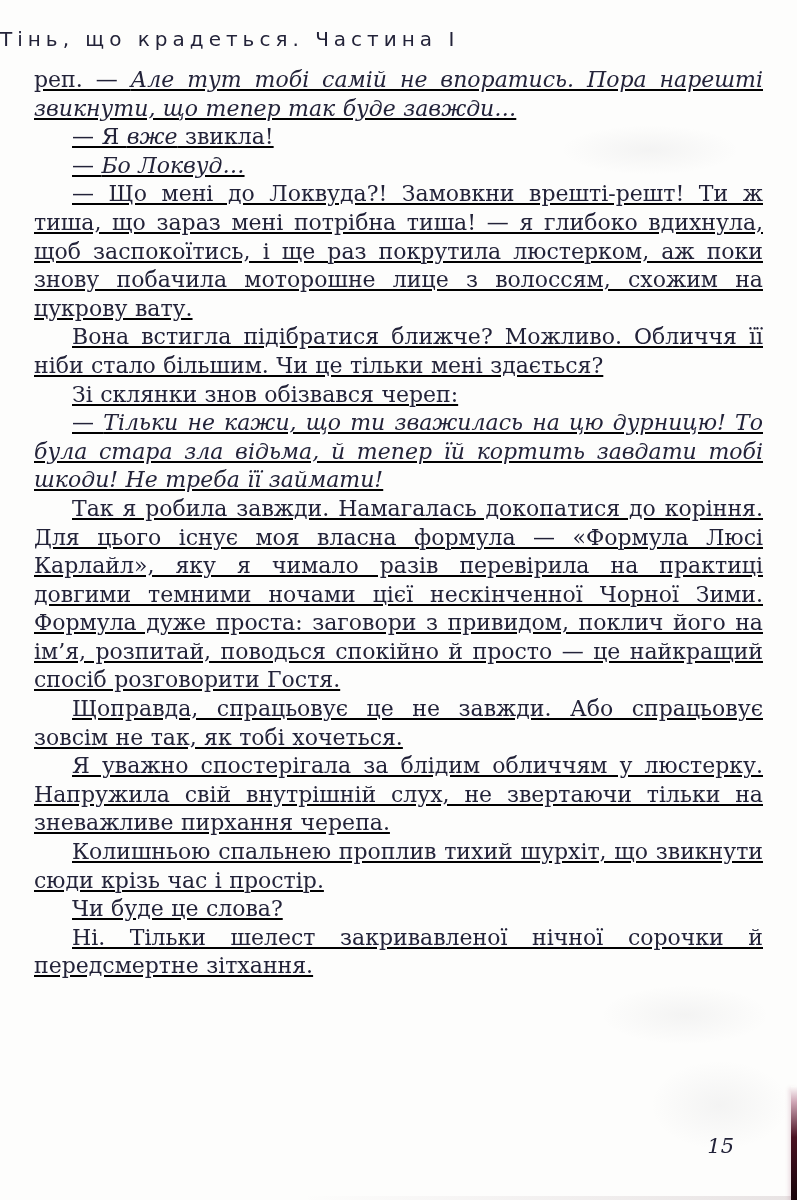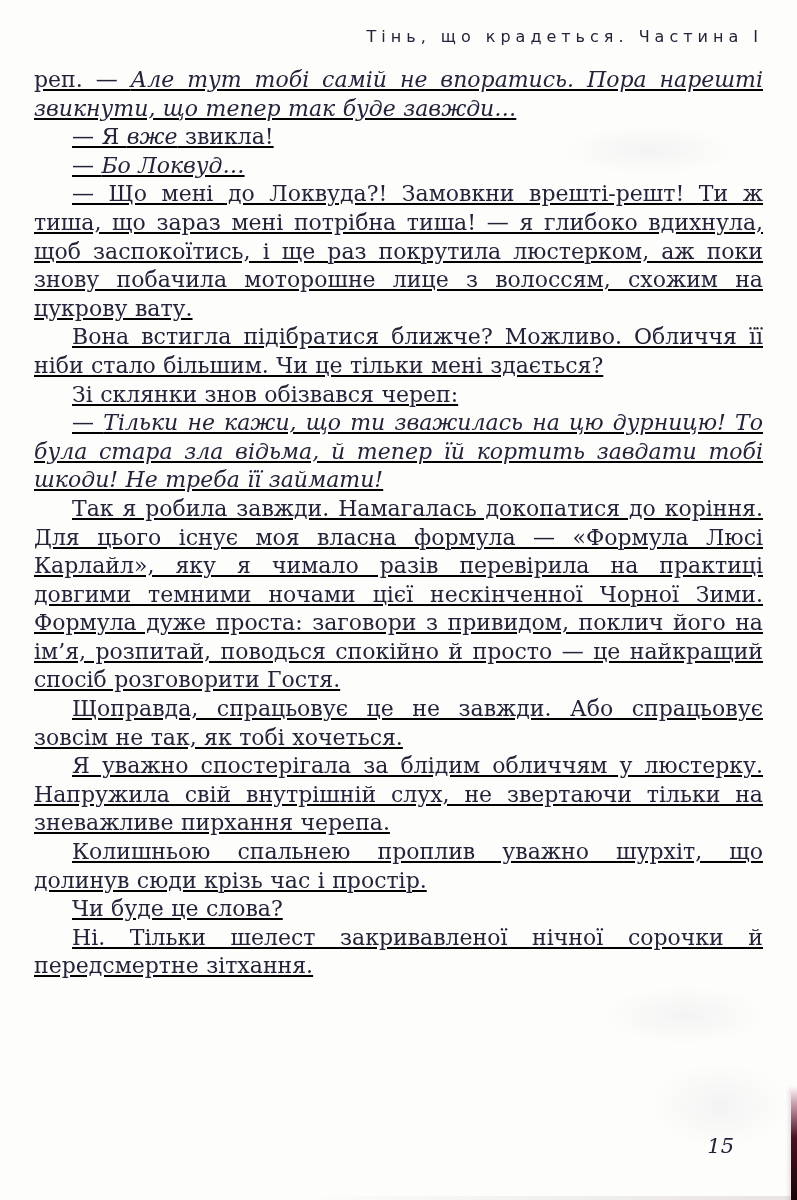--- a/index.html
+++ b/index.html
@@ -12,23 +12,23 @@
     background: var(--paper, #fdfdfc);
     overflow: hidden;
     font-family: "DejaVu Serif", "Liberation Serif", serif;
   }
   
   .running-header {
     position: absolute;
     top: 27px;
     left: 0;
     width: 763px;
-    text-align: right;
+    text-align: left;
     font-family: "DejaVu Sans", "Liberation Sans", sans-serif;
-    font-size: 16px;
+    font-size: 20px;
     letter-spacing: 5px;
     color: var(--ink, #232339);
     white-space: nowrap;
   }
   
   .text-block {
     position: absolute;
     top: 66px;
     left: 34px;
     width: 729px;
@@ -96,21 +96,21 @@
       <p class="para"><span>реп. — </span><span class="it">Але тут тобі самій не впоратись. Пора нарешті звикнути, що тепер так буде завжди…</span></p>
       <p class="para ind"><span>— Я </span><span class="it">вже</span><span> звикла!</span></p>
       <p class="para ind"><span>— </span><span class="it">Бо Локвуд…</span></p>
       <p class="para ind"><span>— Що мені до Локвуда?! Замовкни врешті-решт! Ти ж тиша, що зараз мені потрібна тиша! — я глибоко вдихнула, щоб заспокоїтись, і ще раз покрутила люстерком, аж поки знову побачила моторошне лице з волоссям, схожим на цукрову вату.</span></p>
       <p class="para ind"><span>Вона встигла підібратися ближче? Можливо. Обличчя її ніби стало більшим. Чи це тільки мені здається?</span></p>
       <p class="para ind"><span>Зі склянки знов обізвався череп:</span></p>
       <p class="para ind"><span>— </span><span class="it">Тільки не кажи, що ти зважилась на цю дурницю! То була стара зла відьма, й тепер їй кортить завдати тобі шкоди! Не треба її займати!</span></p>
       <p class="para ind"><span>Так я робила завжди. Намагалась докопатися до коріння. Для цього існує моя власна формула — «Формула Люсі Карлайл», яку я чимало разів перевірила на практиці довгими темними ночами цієї нескінченної Чорної Зими. Формула дуже проста: заговори з привидом, поклич його на ім’я, розпитай, поводься спокійно й просто — це найкращий спосіб розговорити Гостя.</span></p>
       <p class="para ind"><span>Щоправда, спрацьовує це не завжди. Або спрацьовує зовсім не так, як тобі хочеться.</span></p>
       <p class="para ind"><span>Я уважно спостерігала за блідим обличчям у люстерку. Напружила свій внутрішній слух, не звертаючи тільки на зневажливе пирхання черепа.</span></p>
-      <p class="para ind"><span>Колишньою спальнею проплив уважно шурхіт, що долинув сюди крізь час і простір.</span></p>
+      <p class="para ind"><span>Колишньою спальнею проплив тихий шурхіт, що звикнути сюди крізь час і простір.</span></p>
       <p class="para ind"><span>Чи буде це слова?</span></p>
       <p class="para ind"><span>Ні. Тільки шелест закривавленої нічної сорочки й передсмертне зітхання.</span></p>
     </div>
 
   <div class="page-number">15</div>
 
   <div class="scan-edge-right"></div>
   <div class="scan-edge-bottom"></div>
   <div class="scan-smudge smudge-1"></div>
   <div class="scan-smudge smudge-2"></div>

